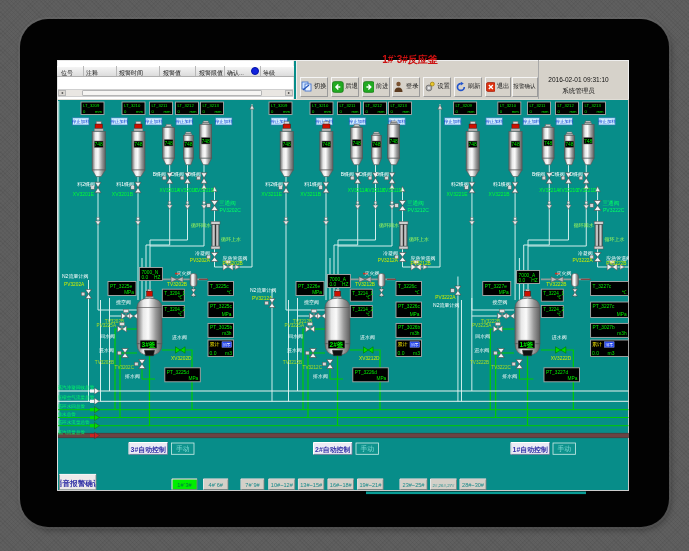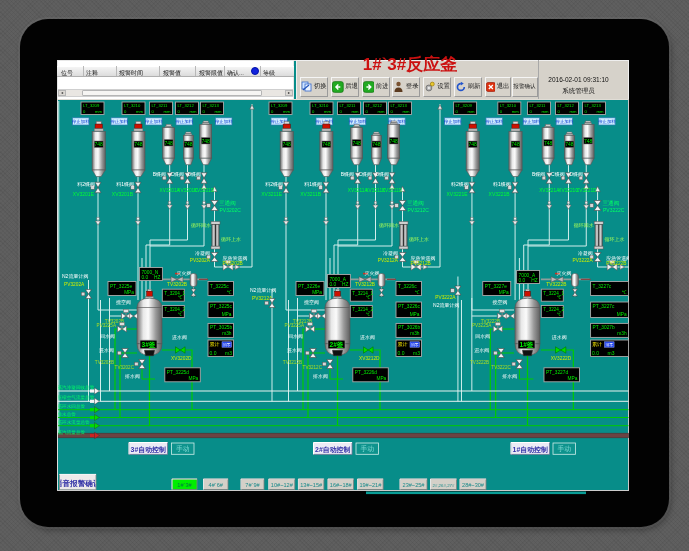--- a/index.html
+++ b/index.html
@@ -9,21 +9,21 @@
 .monitor{position:absolute;left:20px;top:19px;width:649px;height:508px;background:#020202;box-shadow:0 0 0 2px rgba(255,255,255,0.06), 2px 3px 6px rgba(0,0,0,0.35);border-radius:28px;}
 .screen{position:absolute;left:57px;top:60px;width:572px;height:431px;background:#078d89;border:1px solid #dddddd;border-right-color:#c8c8c8;}
 .alarm{position:absolute;left:57px;top:60px;width:237px;height:40px;background:#ffffff;border:1px solid #e8e8e8;}
 .ahead{position:absolute;left:57px;top:65.5px;width:237px;height:11.5px;background:linear-gradient(#f4f4f4,#dcdcdc);border-top:1px solid #fff;border-bottom:1px solid #b0b0b0;}
 .ahead span{position:absolute;top:2px;font-size:6px;color:#111;}
 .asep{position:absolute;top:66px;width:1px;height:10px;background:#b8b8b8;}
 .sbar{position:absolute;left:58px;top:89px;width:235px;height:8px;background:#e9e6e2;border:1px solid #cfcfcf;}
 .sthumb{position:absolute;left:82px;top:90px;width:180px;height:6px;background:#f6f5f3;border:1px solid #b5b5b5;border-radius:1px;}
 .sarr{position:absolute;top:90px;width:8px;height:6px;background:#dcd9d4;border:1px solid #b5b5b5;font-size:3.6px;line-height:4.5px;text-align:center;color:#333;}
 .tbar{position:absolute;left:296px;top:60px;width:333px;height:40px;background:#d6d2ca;border:1px solid #efefef;border-bottom-color:#a8a8a8;}
-.title{position:absolute;left:330px;top:53px;width:160px;text-align:center;font-size:17px;font-weight:bold;color:#cc1111;font-family:"Liberation Sans",sans-serif;}
+.title{position:absolute;left:330px;top:53px;width:160px;text-align:center;font-size:10px;font-weight:bold;color:#cc1111;font-family:"Liberation Sans",sans-serif;}
 .tbtn{position:absolute;top:77px;height:19.5px;background:#d6d2ca;border:1px solid #9a9a9a;border-top-color:#f5f5f5;border-left-color:#f5f5f5;font-size:6px;color:#222;display:flex;align-items:center;justify-content:center;gap:1.5px;white-space:nowrap;}
 .clock{position:absolute;left:538px;top:60px;width:80px;height:39px;border-left:1px solid #a8a8a8;font-size:6.5px;color:#111;text-align:center;padding-top:16px;}
 .clock div{margin-top:4px;}
 svg.ov{position:absolute;left:0;top:0;}
 </style></head>
 <body>
 <div class="monitor"></div>
 <div class="screen"></div>
 <div class="alarm"></div>
 <div class="ahead">

